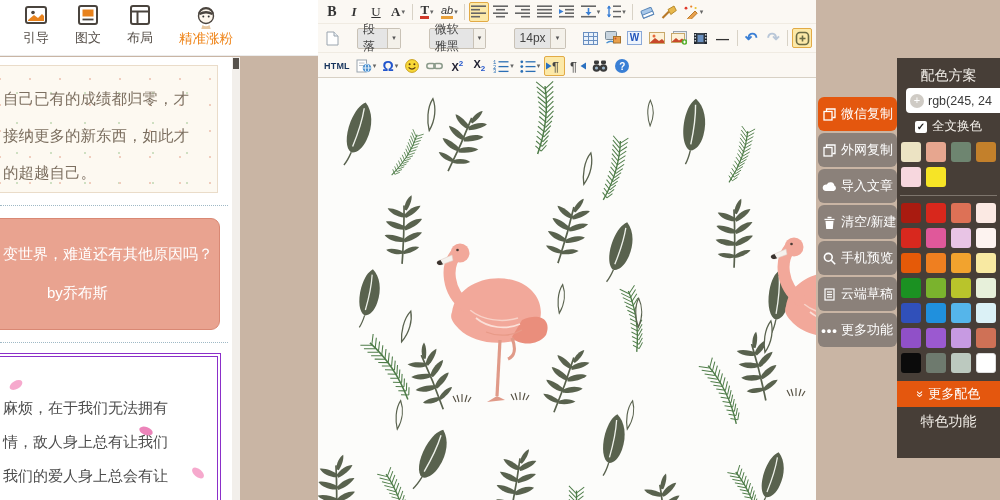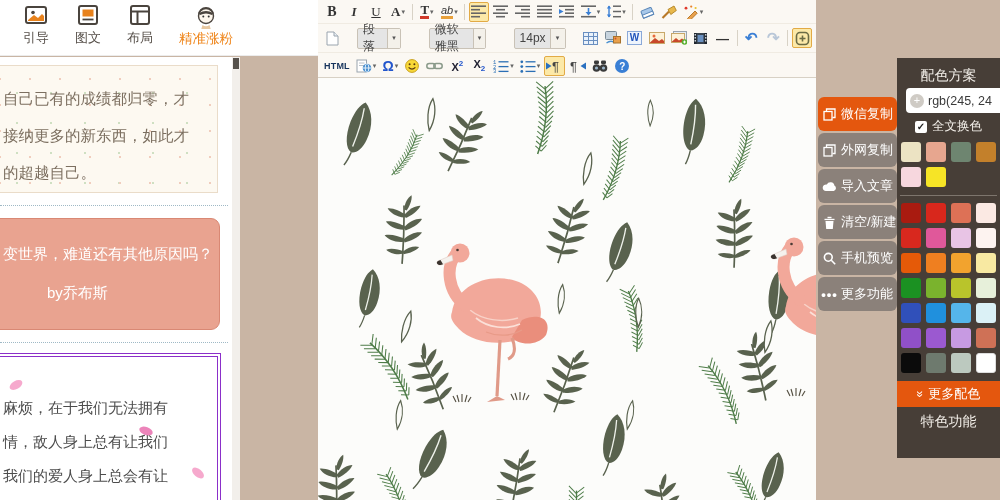--- a/index.html
+++ b/index.html
@@ -664,20 +664,31 @@
       <span class="aico">
           <svg width="13" height="13" fill="none" stroke="#fff" stroke-width="1.6">
             <circle cx="5.3" cy="5.3" r="3.9"></circle>
             <line x1="8.3" y1="8.3" x2="12.2" y2="12.2"></line>
           </svg>
         </span>
       <span>手机预览</span>
       </button>
     <button class="abtn">
       <span class="aico">
+          <svg width="11" height="13" fill="none" stroke="#fff" stroke-width="1.2">
+            <rect x="1" y="1" width="9" height="11"></rect>
+            <line x1="3" y1="4" x2="8" y2="4"></line>
+            <line x1="3" y1="6.5" x2="8" y2="6.5"></line>
+            <line x1="3" y1="9" x2="8" y2="9"></line>
+          </svg>
+        </span>
+      <span>云端草稿</span>
+      </button>
+    <button class="abtn">
+      <span class="aico">
           <span style="letter-spacing:1px;font-weight:bold">•••</span>
         </span>
       <span>更多功能</span>
       </button>
   </div>
 
   <div class="cpanel">
     <div class="cp-title">配色方案</div>
     <div class="cp-input">
       <span class="cp-plus">+</span>

